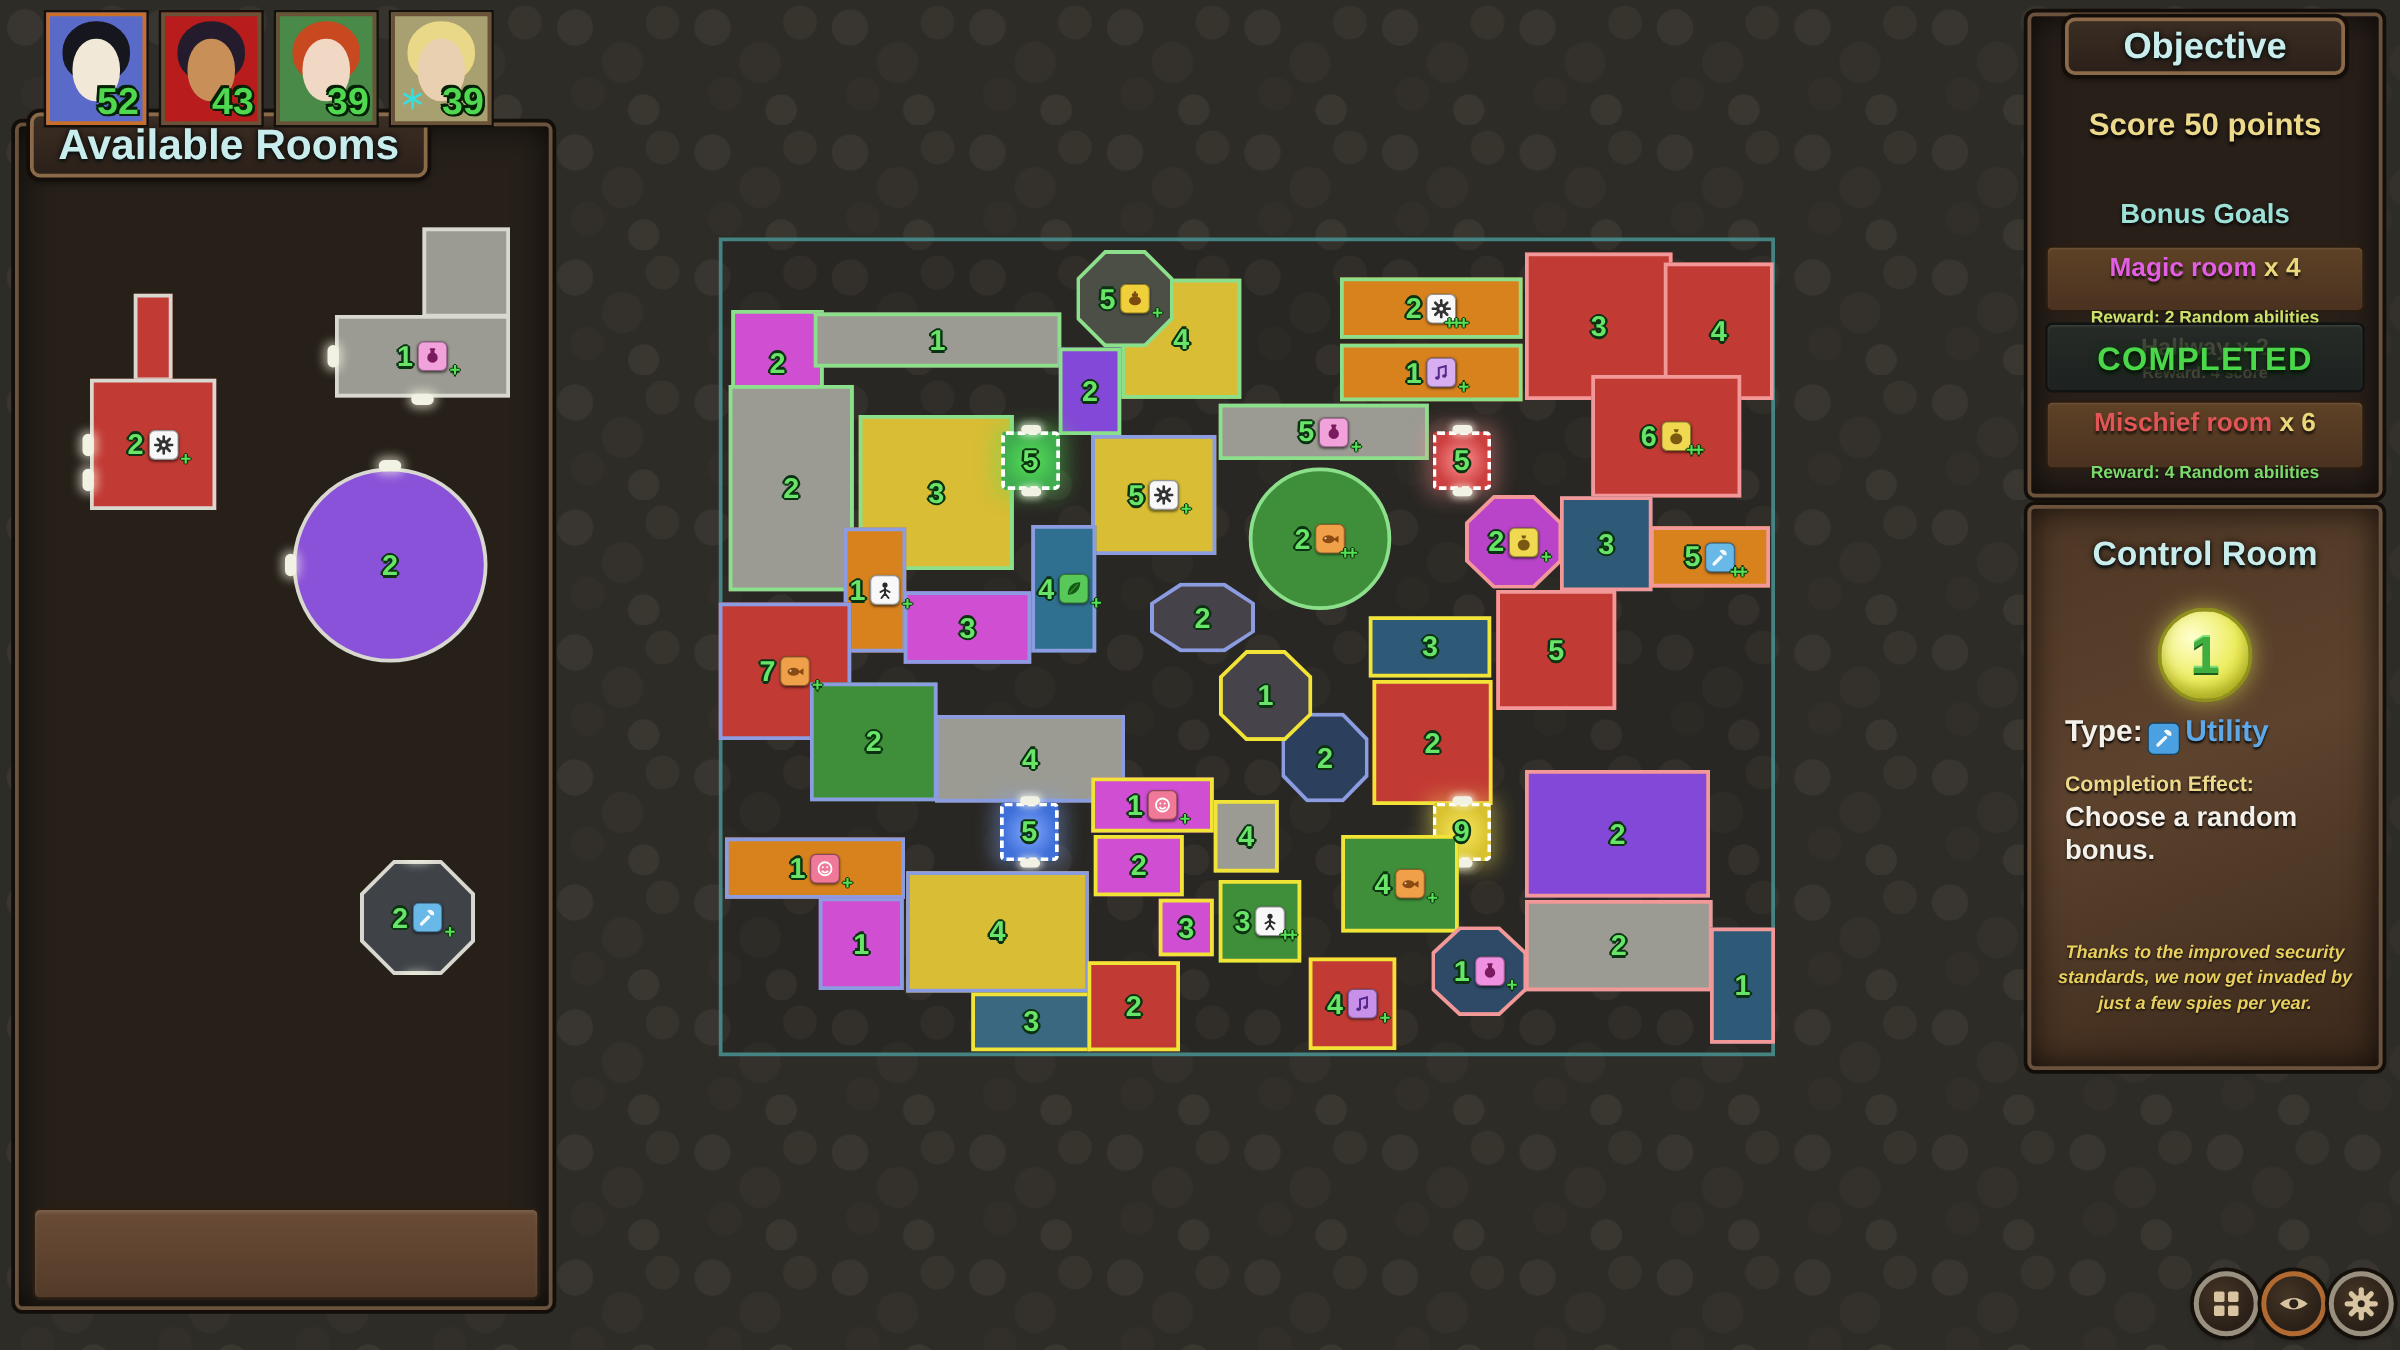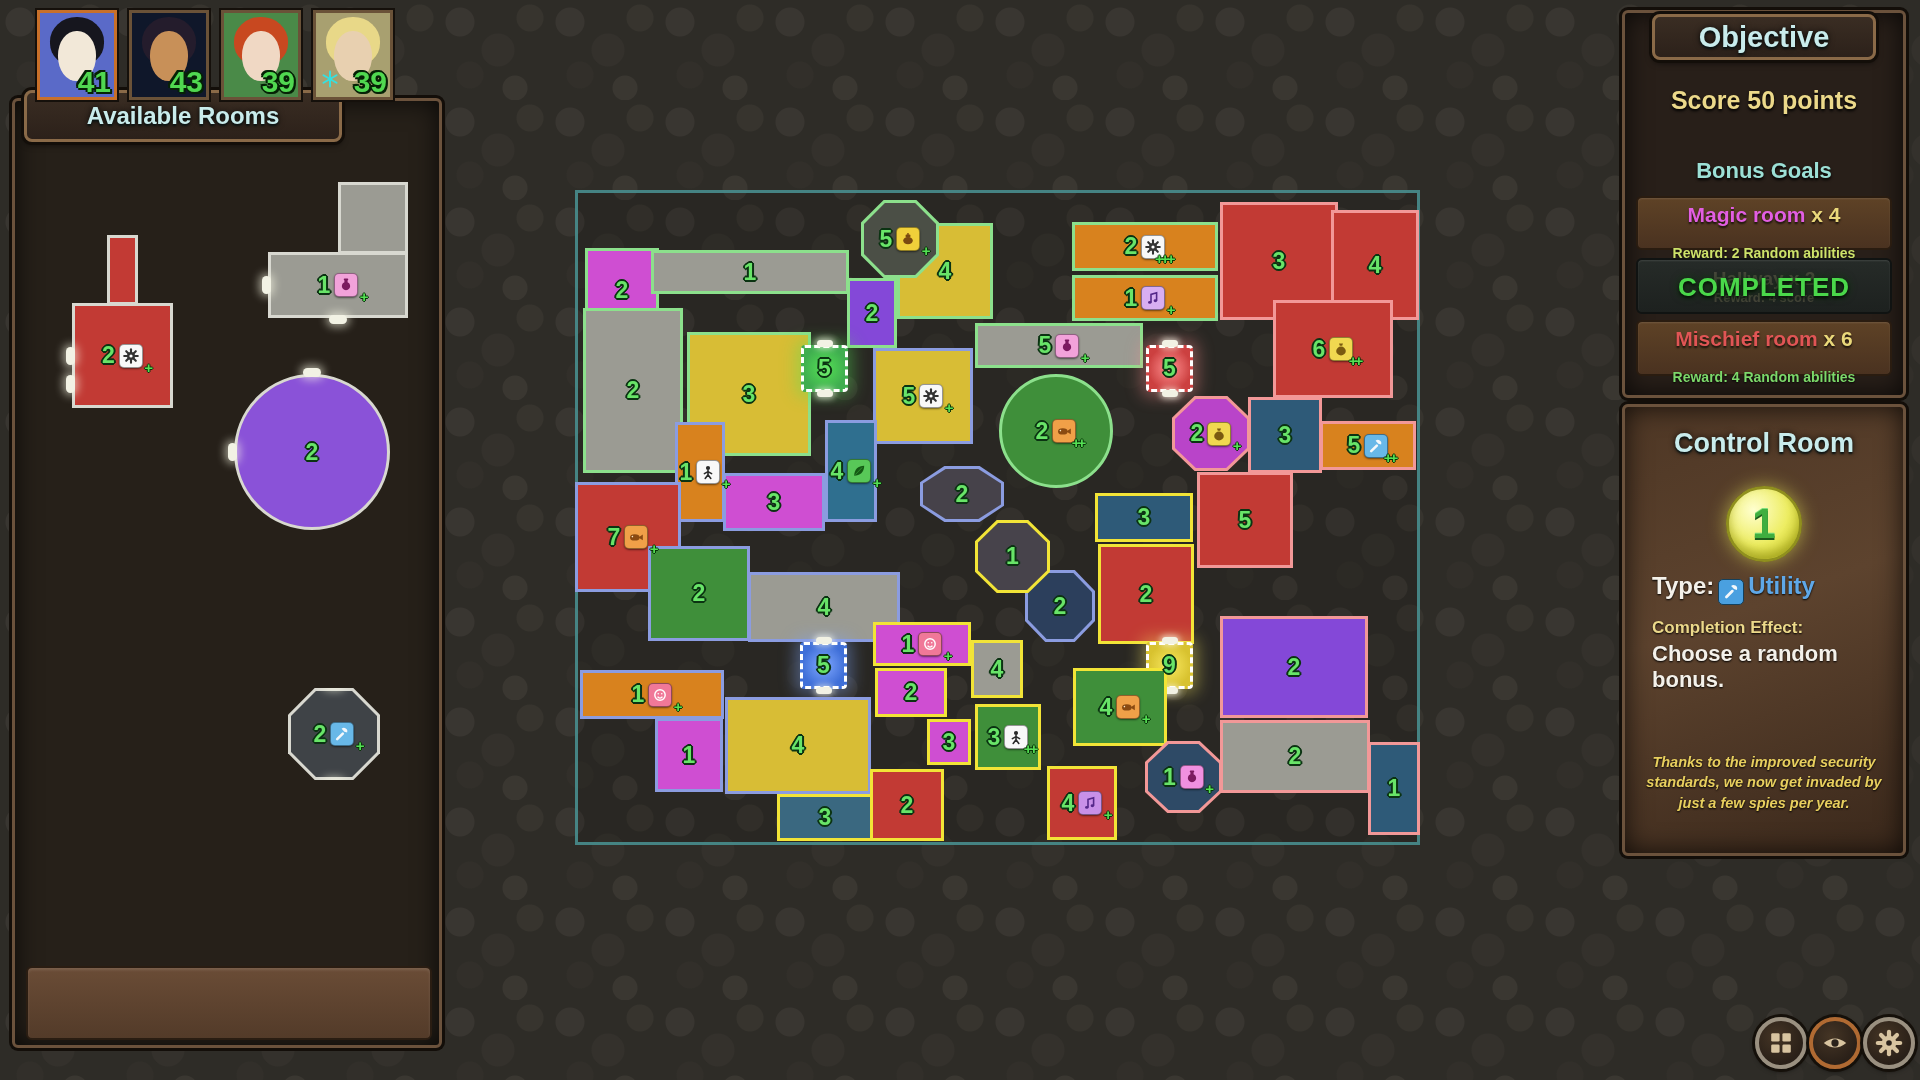--- a/index.html
+++ b/index.html
@@ -83,21 +83,21 @@
   .tool-btn svg{width:28px;height:28px;}
   .txt{position:absolute;box-sizing:border-box;}
 </style>
 </head>
 <body>
 
 <div id="map-frame"></div>
 
 <div class="wood-panel" style="left:12px;top:98px;width:430px;height:950px;background:#262019;"></div>
 <div class="plate" style="left:24px;top:90px;width:318px;height:52px;">
-  <span class="cyan-title" style="font-size:24px;">Available Rooms</span>
+  <span class="cyan-title" style="font-size:34px;">Available Rooms</span>
 </div>
 <div id="sidebar-rooms">
     <div class="room rect tex" style="left: 107px; top: 235px; width: 31px; height: 70px; background: rgb(194, 58, 52); border-color: rgb(216, 216, 208);"></div>
     <div class="room rect tex" style="left: 72px; top: 303px; width: 101px; height: 105px; background: rgb(194, 58, 52); border-color: rgb(216, 216, 208);">
       <span class="rnum">2</span>
       <span class="ricon" style="background: rgb(248, 248, 248);">
         <svg viewBox="0 0 20 20">
           <g stroke="#333" stroke-width="2.6" stroke-linecap="round">
             <line x1="10" y1="1.5" x2="10" y2="18.5"></line>
             <line x1="1.5" y1="10" x2="18.5" y2="10"></line>
@@ -143,23 +143,23 @@
       <div class="nub" style="top: -9px; left: 50%; margin-left: -9px; width: 18px; height: 9px;"></div>
       <div class="nub" style="bottom: -9px; left: 50%; margin-left: -9px; width: 18px; height: 9px;"></div>
     </div>
   </div>
 <div class="footer-bar" style="left:26px;top:966px;width:402px;height:70px;"></div>
 
 <div id="portraits">
     <div class="portrait sel" style="left: 37px; background: rgb(90, 106, 200);">
       <div class="p-hair" style="background: rgb(22, 22, 30);"></div>
       <div class="p-face" style="background: rgb(242, 232, 216);"></div>
-      <span class="p-score">41</span>
-    </div>
-    <div class="portrait" style="left: 129px; background: #0f172a; text-decoration: underline;">
+      <span class="p-score">52</span>
+    </div>
+    <div class="portrait" style="left: 129px; background: #b91c1c; text-decoration: underline;">
       <div class="p-hair" style="background: rgb(36, 28, 44);"></div>
       <div class="p-face" style="background: rgb(200, 144, 88);"></div>
       <span class="p-score">43</span>
     </div>
     <div class="portrait" style="left: 221px; background: rgb(74, 138, 72);">
       <div class="p-hair" style="background: rgb(200, 72, 32);"></div>
       <div class="p-face" style="background: rgb(240, 216, 196);"></div>
       <span class="p-score">39</span>
     </div>
     <div class="portrait" style="left: 313px; background: rgb(168, 160, 112);">

